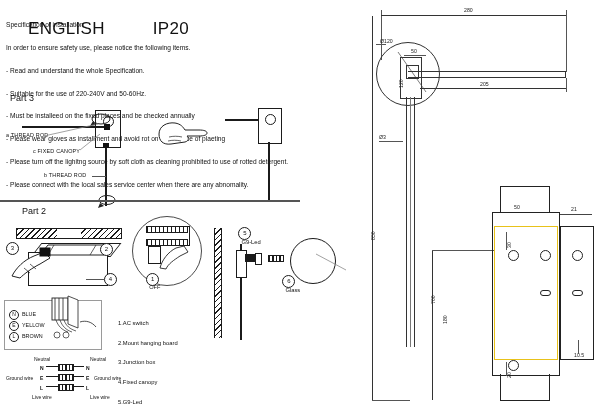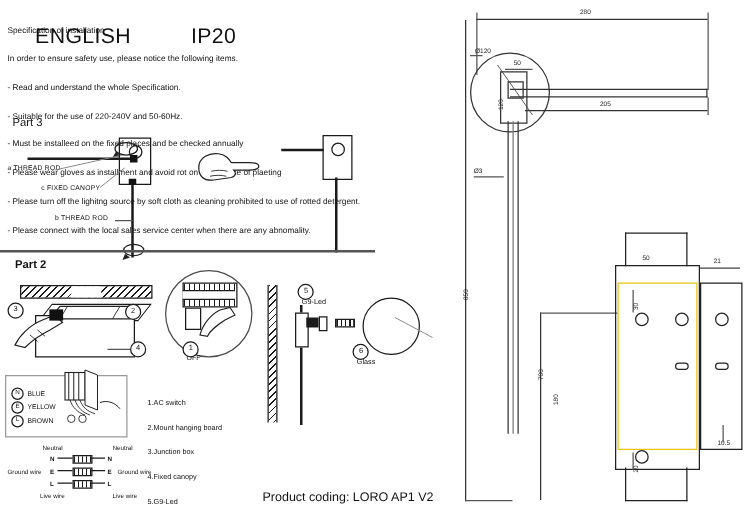--- a/index.html
+++ b/index.html
@@ -20,21 +20,21 @@
 
   
   #title-row{top:2px;left:8px;font-size:17px;letter-spacing:.3px;}
   #title-row .ip{margin-left:48px;}
   #spec-title{top:22px;left:6px;font-size:6.6px;}
   #spec-list{top:31px;left:6px;font-size:6.6px;}
   #spec-list div{margin-bottom:2.1px;}
 
   .part-label{font-size:9px;}
   #part1-label{top:94px;left:10px;}
-  #part2-label{top:207px;left:12px;font-weight:bold;}
+  #part2-label{top:207px;left:22px;}
 
   .cap{font-size:5.4px;letter-spacing:.2px;}
 
   
   #p1-rod-a{top:126px;left:22px;width:84px;height:2px;background:#1b1b1b;}
   #p1-rod-a-tip{top:124px;left:104px;width:6px;height:6px;background:#111;}
 
   #canopy1{top:110px;left:95px;width:24px;height:36px;border:1px solid #1b1b1b;}
   #canopy1 .hole{position:absolute;top:5px;left:7px;width:9px;height:9px;border:1.3px solid #1b1b1b;border-radius:50%;}
   #p1-rod-b{top:146px;left:105px;width:2px;height:60px;background:#1b1b1b;}
@@ -378,15 +378,14 @@
   <div class="dimv" style="top:248px;left:506px;">30</div>
   <div class="ln vl grey" style="top:362px;left:506px;height:14px;"></div>
   <div class="dimv" style="top:378px;left:506px;">20</div>
 
   <div class="ln hl" style="top:214px;left:560px;width:32px;background:#444;"></div>
   <div class="dim" style="top:206px;left:571px;">21</div>
   <div class="dim" style="top:352px;left:574px;">10.5</div>
   <div class="ln vl grey" style="top:340px;left:578px;height:14px;"></div>
   <div class="dim" style="top:204px;left:514px;">50</div>
 
-  <div class="abs txt" id="prodcode">Product coding: LORO AP1 V2</div>
 
 </div>
 
 </body></html>

